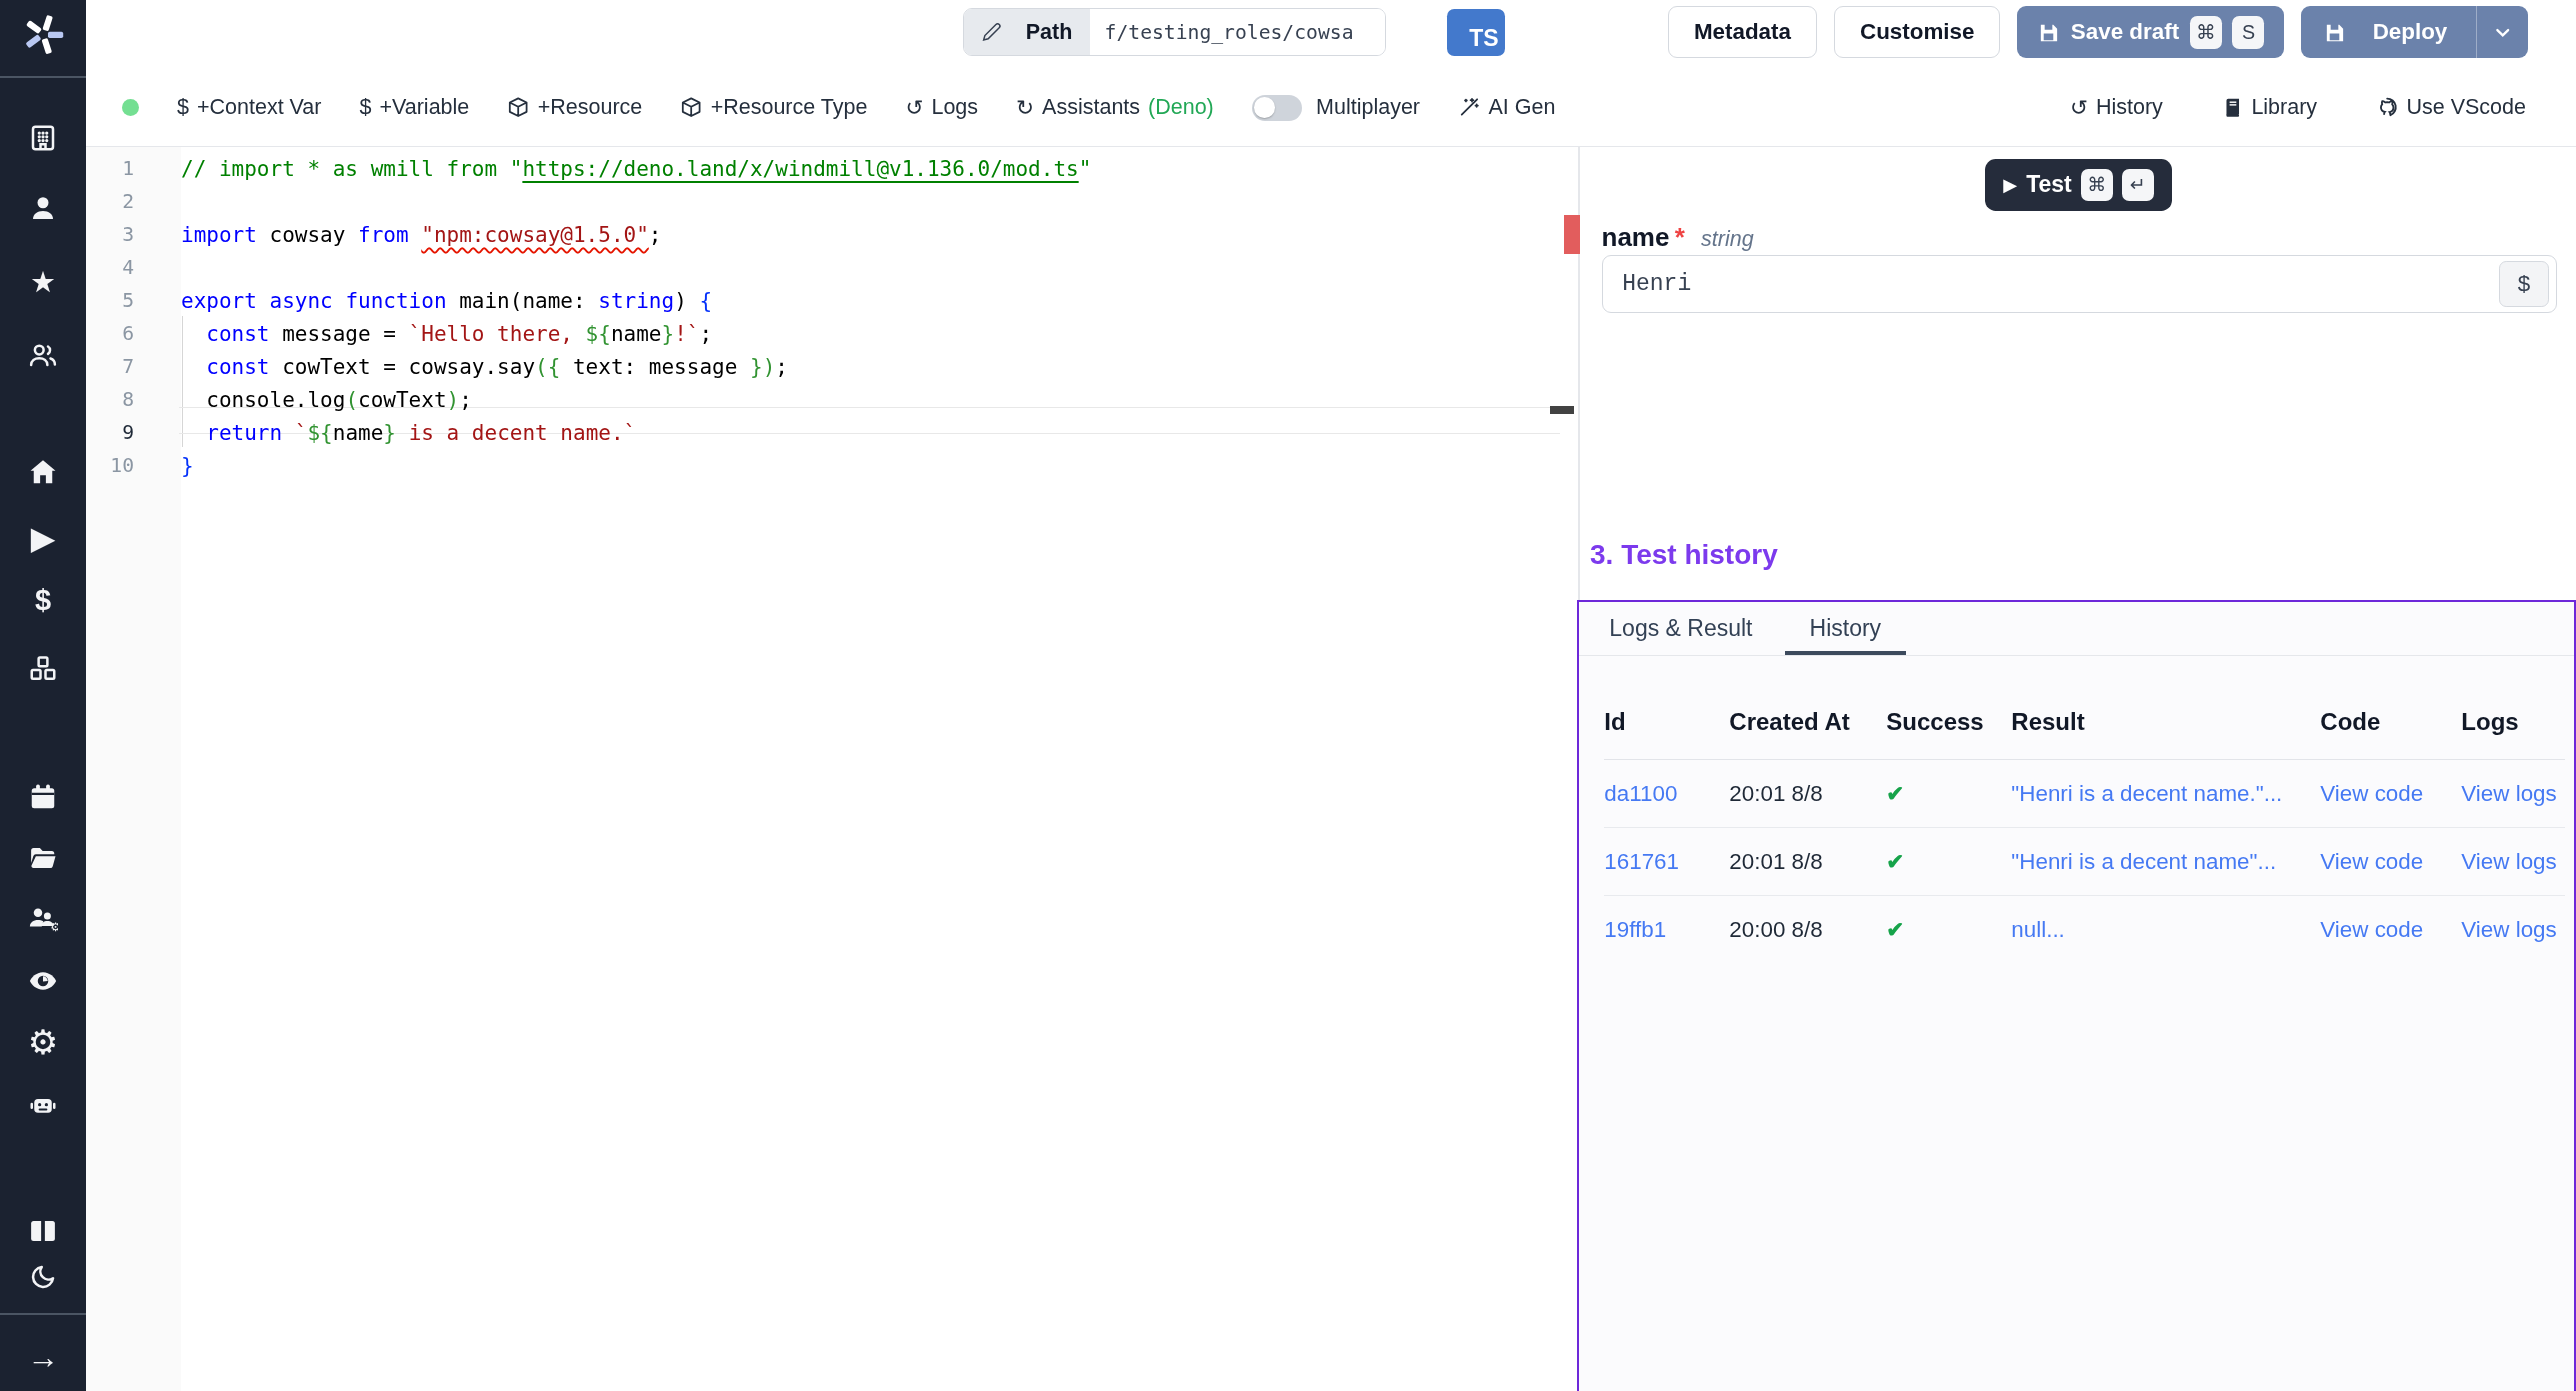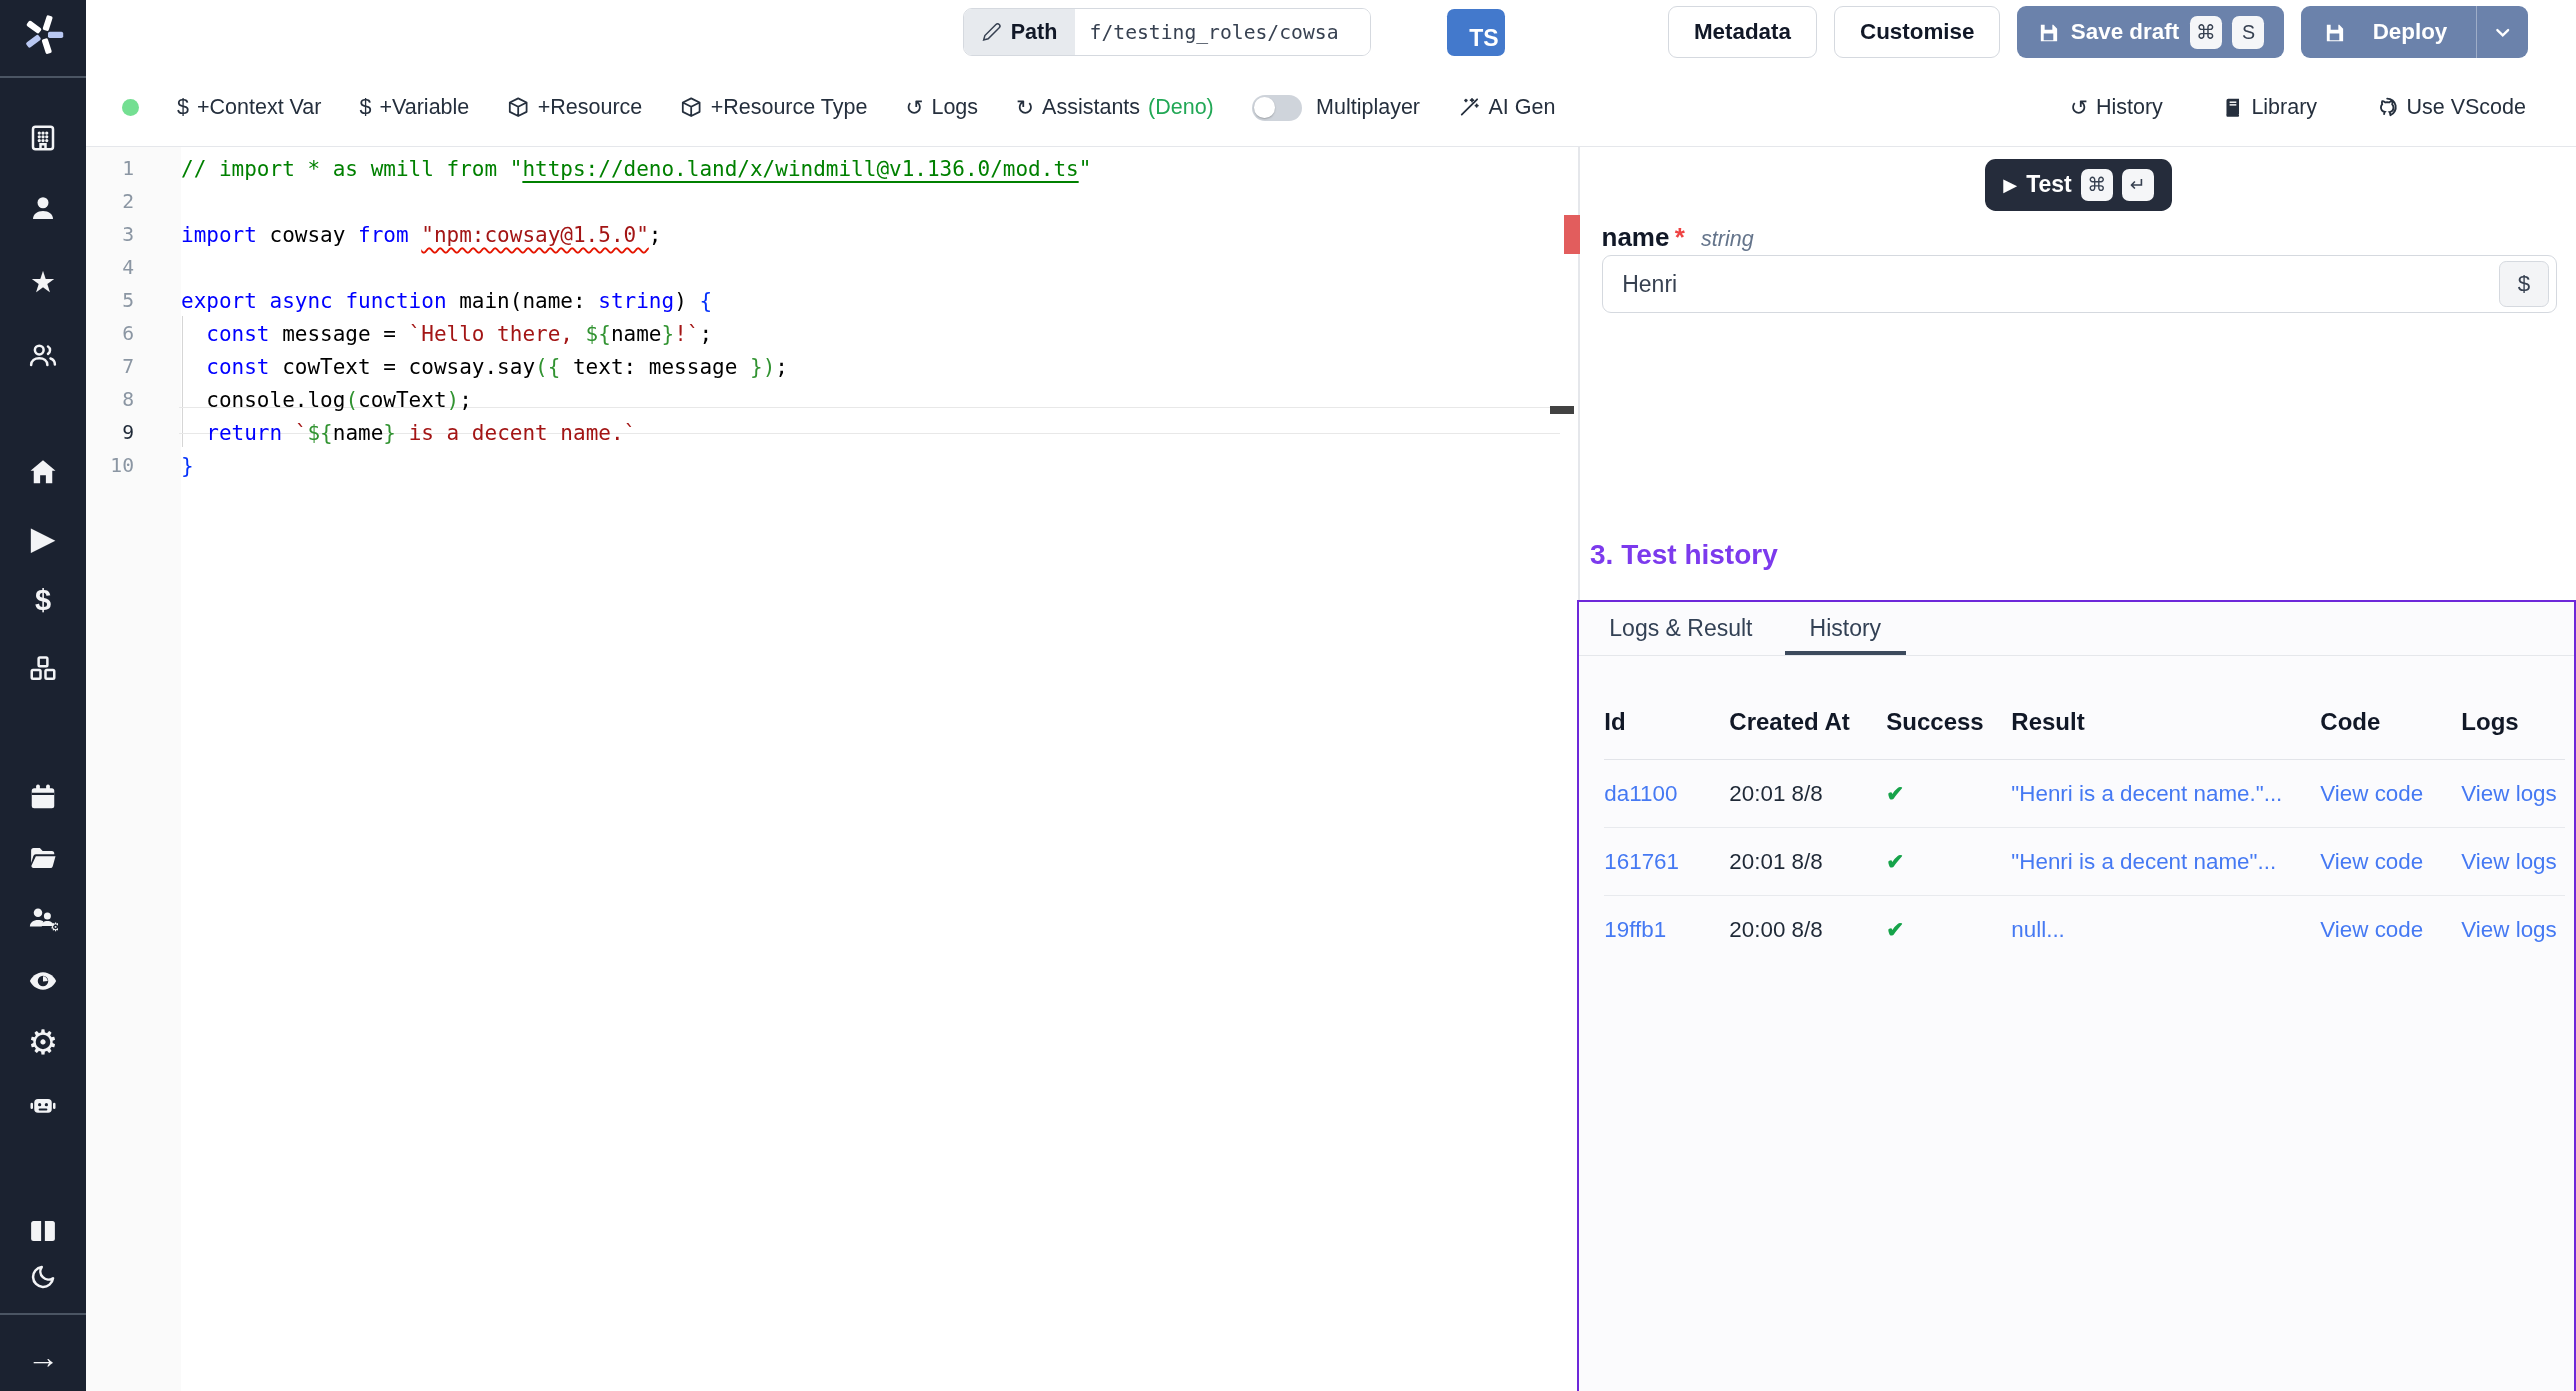--- a/index.html
+++ b/index.html
@@ -16,21 +16,21 @@
   .side-icon svg { width:30px; height:30px; }
   .side-icon .glyph { font-size:29px; line-height:1; color:#f3f4f6; }
 
   
   #topbar { position:absolute; left:86px; top:0; width:2490px; height:69px; background:#fff; }
   #title-input { position:absolute; left:20.6px; top:7.2px; width:801px; height:51px; border:1.8px solid #d5d9df;
     border-radius:9px; font-size:24px; font-weight:bold; color:#111827; padding:0 21.5px;
     font-family:"Liberation Sans", sans-serif; background:#fff; }
   #path-group { position:absolute; left:877px; top:8px; height:48px; display:flex; border:1.8px solid #d5d9df;
     border-radius:9px; overflow:hidden; }
-  #path-label { display:flex; align-items:center; gap:9px; background:#e7eaee; padding:0 18px;
+  #path-label { display:flex; align-items:center; gap:24px; background:#e7eaee; padding:0 18px;
     font-size:21.5px; font-weight:bold; color:#111827; }
   #path-input { width:295px; border:none; outline:none; font-size:19.7px; color:#374151; padding:0 14.3px;
     background:#fff; }
   #ts-badge { position:absolute; left:1361px; top:9px; width:58px; height:47px; background:#4379cc;
     border-radius:7.2px; color:#fff; font-weight:bold; font-size:23px; display:flex; align-items:flex-end;
     justify-content:flex-end; padding:0 6.3px 3.6px 0; }
   #topbar-right { position:absolute; right:48px; top:6.3px; height:56px; display:flex; gap:17px; }
   .btn { height:52px; display:flex; align-items:center; justify-content:center; gap:10.7px;
     border-radius:9px; font-size:22.4px; font-weight:bold; cursor:pointer; }
   .btn-outline { background:#fff; border:1.8px solid #d5d9df; color:#111827; padding:0 25px; }
@@ -83,21 +83,21 @@
     border-radius:10.7px; display:flex; align-items:center; justify-content:center; gap:9px; cursor:pointer; }
   #test-btn .play { color:#fff; font-size:18px; }
   #test-btn .lbl { color:#fff; font-size:23px; font-weight:bold; }
   #test-btn .kbd { height:32px; min-width:32px; font-size:19px; border-radius:7.2px; }
   #name-row { position:absolute; left:21.5px; top:75px; display:flex; align-items:baseline; gap:5.4px; }
   #name-row .fname { font-size:26px; font-weight:bold; color:#111827; }
   #name-row .req { font-size:26px; font-weight:bold; color:#ef4444; }
   #name-row .ftype { font-size:21.5px; font-style:italic; color:#64748b; margin-left:10.7px; }
   #name-input { position:absolute; left:21.5px; top:108px; width:955px; height:58px; border:1.8px solid #d5d9df;
     border-radius:9px; font-size:23px; color:#374151; padding:0 72px 0 19.7px;
-    font-family:Liberation Sans, sans-serif; }
+    font-family:Liberation Mono, monospace; }
   #dollar-btn { position:absolute; left:919px; top:114px; width:50px; height:46px; background:#f3f4f6;
     border:0.9px solid #d5d9df; border-radius:7.2px; font-size:22.4px; color:#374151; display:flex;
     align-items:center; justify-content:center; cursor:pointer; }
   #hist-title { position:absolute; left:10px; top:392px; font-size:28px; font-weight:bold; color:#7c3aed; }
   #hist-panel { position:absolute; left:-2.7px; right:0; top:453px; bottom:-3.6px; border:2.7px solid #6d28d9;
     background:#fbfbfd; }
   #tabs { height:54px; border-bottom:1.8px solid #e5e7eb; display:flex; align-items:center; gap:57px;
     padding-left:30px; }
   .tab { font-size:23px; color:#334155; cursor:pointer; position:relative; height:100%; display:flex;
     align-items:center; }

